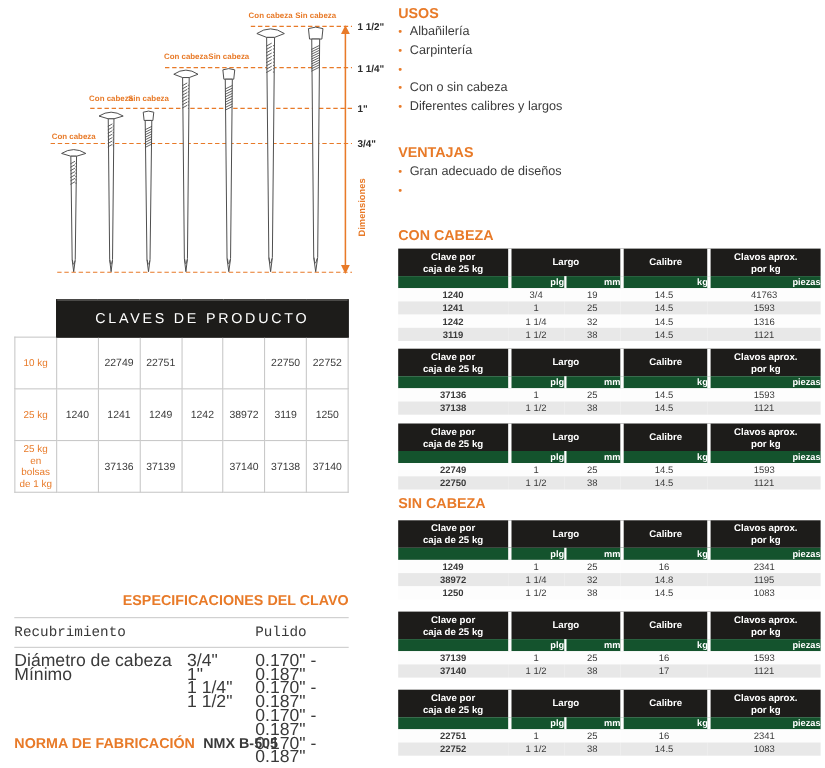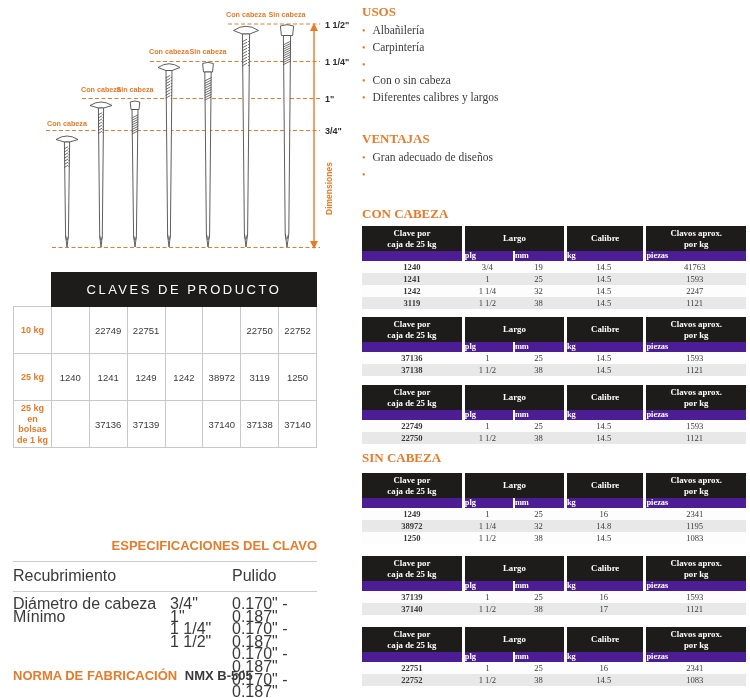--- a/index.html
+++ b/index.html
@@ -9,50 +9,50 @@
 
   
   #diagram { position:absolute; left:2px; top:2px; }
 
   .claves-wrap { position:absolute; left:13px; top:272px; width:304px; }
   table.claves { border-collapse:collapse; width:100%; table-layout:fixed; }
   table.claves th, table.claves td { border:1px solid #c9c9c9; text-align:center; vertical-align:middle; }
   table.claves .corner { border:none; background:#fff; }
   table.claves thead th.bar { background:#1d1c1a; color:#fff; font-size:13px; font-weight:normal;
       letter-spacing:2.5px; height:34px; border:1px solid #1d1c1a; }
-  table.claves tbody th { color:#e87a28; font-weight:bold; font-size:9px; line-height:10.5px;
+  table.claves tbody th { color:#e87a28; font-weight:normal; font-size:9px; line-height:10.5px;
       white-space:pre-line; width:38px; }
   table.claves tbody td { font-size:9.5px; color:#3a3a3a; height:47px; background:#fff; }
 
   .espec { position:absolute; left:13px; top:538px; width:304px; }
   .espec h2 { color:#e87a28; font-size:13px; font-weight:bold; margin-bottom:8px;text-align:right; }
   .rule { border-top:1px solid #ccc; }
-  .esp-head { display:grid; grid-template-columns:219px 1fr; padding:5px 0 6px; font-size:16px; }
+  .esp-head { display:grid; grid-template-columns:219px 1fr; padding:5px 0 6px; font-size:13px;font-family:Liberation Mono, monospace; }
   .esp-body { display:grid; grid-template-columns:157px 62px 1fr; padding:6px 0 7px; font-size:16px; }
   .esp-body div.ln { line-height:12.6px; }
   .norma { position:absolute; left:13px; top:668px; font-size:13px; font-weight:bold; }
   .norma .lbl { color:#e87a28; }
   .norma .val { color:#3a3a3a; margin-left:4px; }
 
   
-  #right { position:absolute; left:362px; top:0; width:384px; height:698px;font-family:Liberation Serif, serif; }
+  #right { position:absolute; left:362px; top:0; width:384px; height:698px; }
   .sec { position:absolute; left:0; width:300px; }
   .sec h2 { color:#e87a28; font-size:13px; font-weight:bold; margin-bottom:4px; }
   .sec ul { list-style:none; }
   .sec li { display:flex; gap:7px; font-size:11.5px; line-height:13px; color:#3b3b3b; margin-bottom:4px; }
   .sec li .dot { color:#e87a28; font-size:10px; line-height:13px; }
   .sec li .txt { max-width:242px; }
   .tbl-title { position:absolute; left:0; color:#e87a28; font-size:13px; font-weight:bold; }
 
   table.spec { position:absolute; left:0; width:384px; border-collapse:separate; border-spacing:0; table-layout:fixed; }
   col.w-clave{width:26%} col.w-plg{width:13.3%} col.w-mm{width:13.3%} col.w-cal{width:20.7%} col.w-pz{width:26.7%}
   .h-black th { background:#1d1c1a; color:#fff; font-size:8.8px; font-weight:bold; line-height:10.5px;
       padding:2px 1px; white-space:pre-line; height:24px; vertical-align:middle; text-align:center; }
-  .h-orange th { background:#4c1d95; color:#fff; font-size:8.4px; font-weight:bold;
-      padding:0 0 1px; height:9px; text-align:left; }
+  .h-orange th { background:#14532d; color:#fff; font-size:8.4px; font-weight:bold;
+      padding:0 0 1px; height:9px; text-align:right; }
   th.sep { border-left:3px solid #fff; }
   th.sep2 { border-left:2px solid #fff; }
   table.spec tbody td { font-size:8.6px; color:#3a3a3a; text-align:center; padding:1px 0; height:10.4px; }
   table.spec tbody td:first-child { font-weight:bold; }
   table.spec tbody tr.stripe { background:#e8e8e8; }
   table.spec tbody tr { background:#fdfdfd; }
 
   
   text { font-family:"Liberation Sans", sans-serif; }
   .nail-label { fill:#e87a28; font-size:7.2px; font-weight:bold; text-anchor:middle; }
@@ -315,21 +315,21 @@
             <td>1</td>
             <td>25</td>
             <td>14.5</td>
             <td>1593</td>
           </tr>
           <tr>
             <td>1242</td>
             <td>1 1/4</td>
             <td>32</td>
             <td>14.5</td>
-            <td>2247</td>
+            <td>1316</td>
           </tr>
           <tr class="stripe">
             <td>3119</td>
             <td>1 1/2</td>
             <td>38</td>
             <td>14.5</td>
             <td>1121</td>
           </tr>
         </tbody>
     </table>

